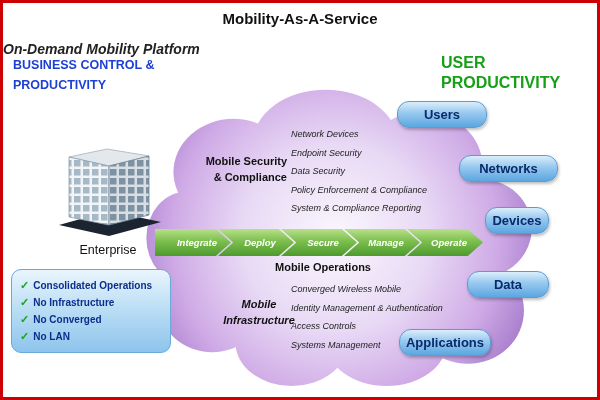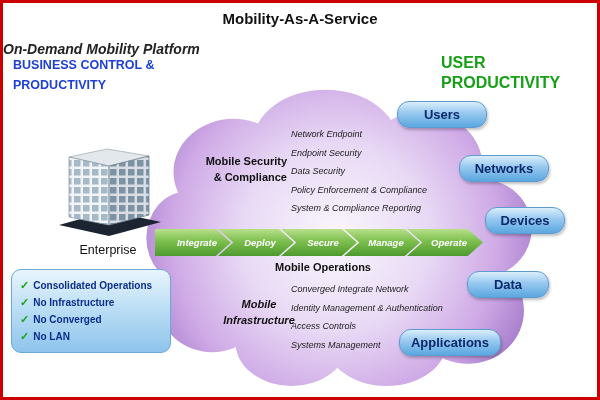--- a/index.html
+++ b/index.html
@@ -62,24 +62,24 @@
     font-size: 11px; font-weight: bold; color: #111; line-height: 16px; font-style: italic; }
 
   
   .entity-btn { height: 27px; border-radius: 12px;
     border: 1px solid #5e9bd0;
     background: linear-gradient(180deg, #dbeefb 0%, #9dcbf0 40%, #5aa7e0 100%);
     display: flex; align-items: center; justify-content: center;
     font-size: 13px; font-weight: bold; color: #0a2a6b;
     box-shadow: 1px 2px 3px rgba(0,0,0,0.25); }
   .btn-users        { left: 394px; top: 98px;  width: 90px; }
-  .btn-networks     { left: 456px; top: 152px; width: 90px; }
-  .btn-devices      { left: 482px; top: 204px; width: 80px; }
+  .btn-networks     { left: 456px; top: 152px; width: 99px; }
+  .btn-devices      { left: 482px; top: 204px; width: 64px; }
   .btn-data         { left: 464px; top: 268px; width: 82px; }
-  .btn-applications { left: 396px; top: 326px; width: 102px; }
+  .btn-applications { left: 396px; top: 326px; width: 92px; }
 </style>
 </head>
 <body>
 
 <div id="stage">
 
   <div class="abs title">Mobility-As-A-Service</div>
   <div class="abs subtitle">On-Demand Mobility Platform</div>
 
   <div class="abs left-heading">
@@ -153,21 +153,21 @@
       <span class="check">✓</span>
       <span>No LAN</span>
     </div>
   </div>
 
   <div class="abs sec-label">
     <div>Mobile Security</div>
     <div>&amp; Compliance</div>
   </div>
   <div class="abs sec-list cloud-list">
-    <div>Network Endpoint</div>
+    <div>Network Devices</div>
     <div>Endpoint Security</div>
     <div>Data Security</div>
     <div>Policy Enforcement &amp; Compliance</div>
     <div>System &amp; Compliance Reporting</div>
   </div>
 
   <div class="abs arrows">
     <div class="arrow">Integrate</div>
     <div class="arrow">Deploy</div>
     <div class="arrow">Secure</div>
@@ -175,21 +175,21 @@
     <div class="arrow">Operate</div>
   </div>
 
   <div class="abs ops-label">Mobile Operations</div>
 
   <div class="abs inf-label">
     <div>Mobile</div>
     <div>Infrastructure</div>
   </div>
   <div class="abs inf-list cloud-list">
-    <div>Converged Integrate Network</div>
+    <div>Converged Wireless Mobile</div>
     <div>Identity Management &amp; Authentication</div>
     <div>Access Controls</div>
     <div>Systems Management</div>
   </div>
 
   <div class="abs entity-btn btn-users">Users</div>
   <div class="abs entity-btn btn-networks">Networks</div>
   <div class="abs entity-btn btn-devices">Devices</div>
   <div class="abs entity-btn btn-data">Data</div>
   <div class="abs entity-btn btn-applications">Applications</div>

